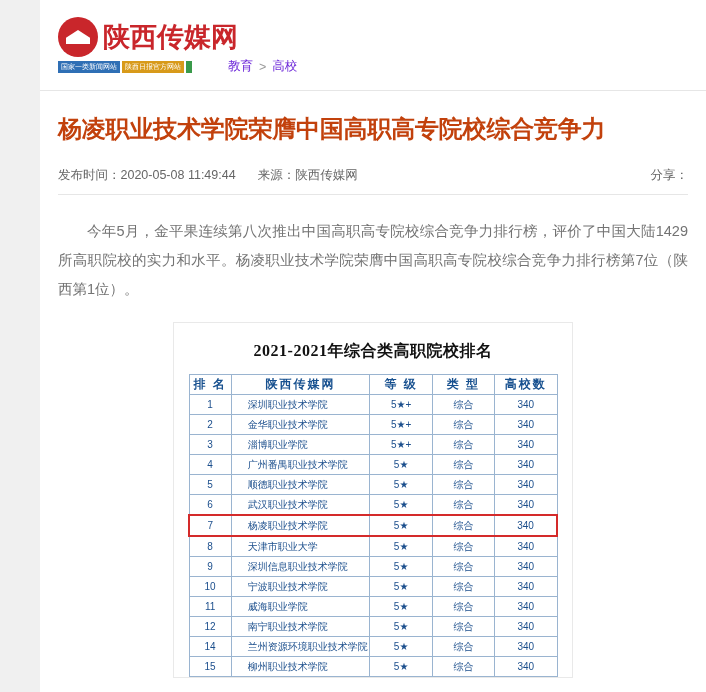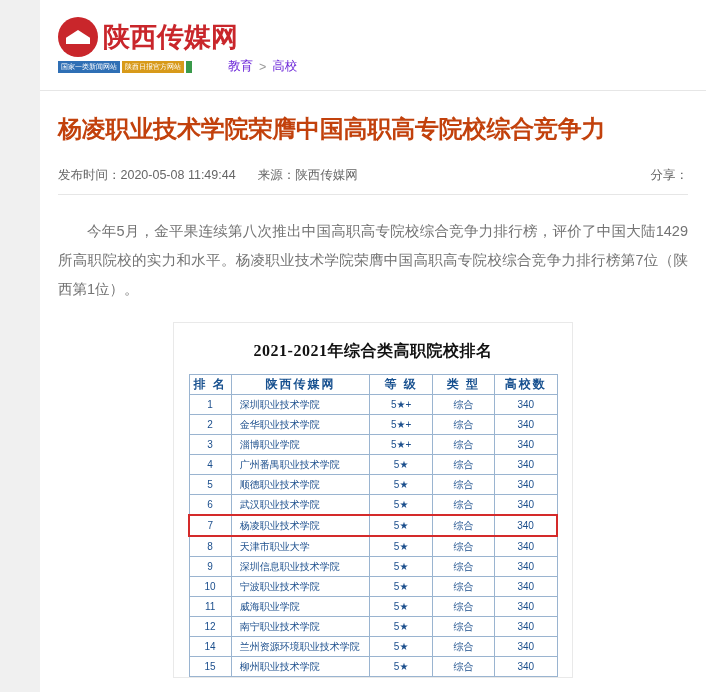--- a/index.html
+++ b/index.html
@@ -185,21 +185,21 @@
   }
   table.rank th {
     font-size: 12px;
     font-weight: bold;
     color: #17508f;
     background: #fff;
     letter-spacing: 2px;
   }
   table.rank td.name {
     text-align: left;
-    padding-left: 8px;
+    padding-left: 16px;
   }
   table.rank tr.highlight td {
     border-top: 2px solid #d42a2a;
     border-bottom: 2px solid #d42a2a;
   }
   table.rank tr.highlight td:first-child { border-left: 2px solid #d42a2a; }
   table.rank tr.highlight td:last-child { border-right: 2px solid #d42a2a; }
   .col-rank { width: 42px; }
   .col-name { width: 138px; }
   .col-level { width: 62px; }

